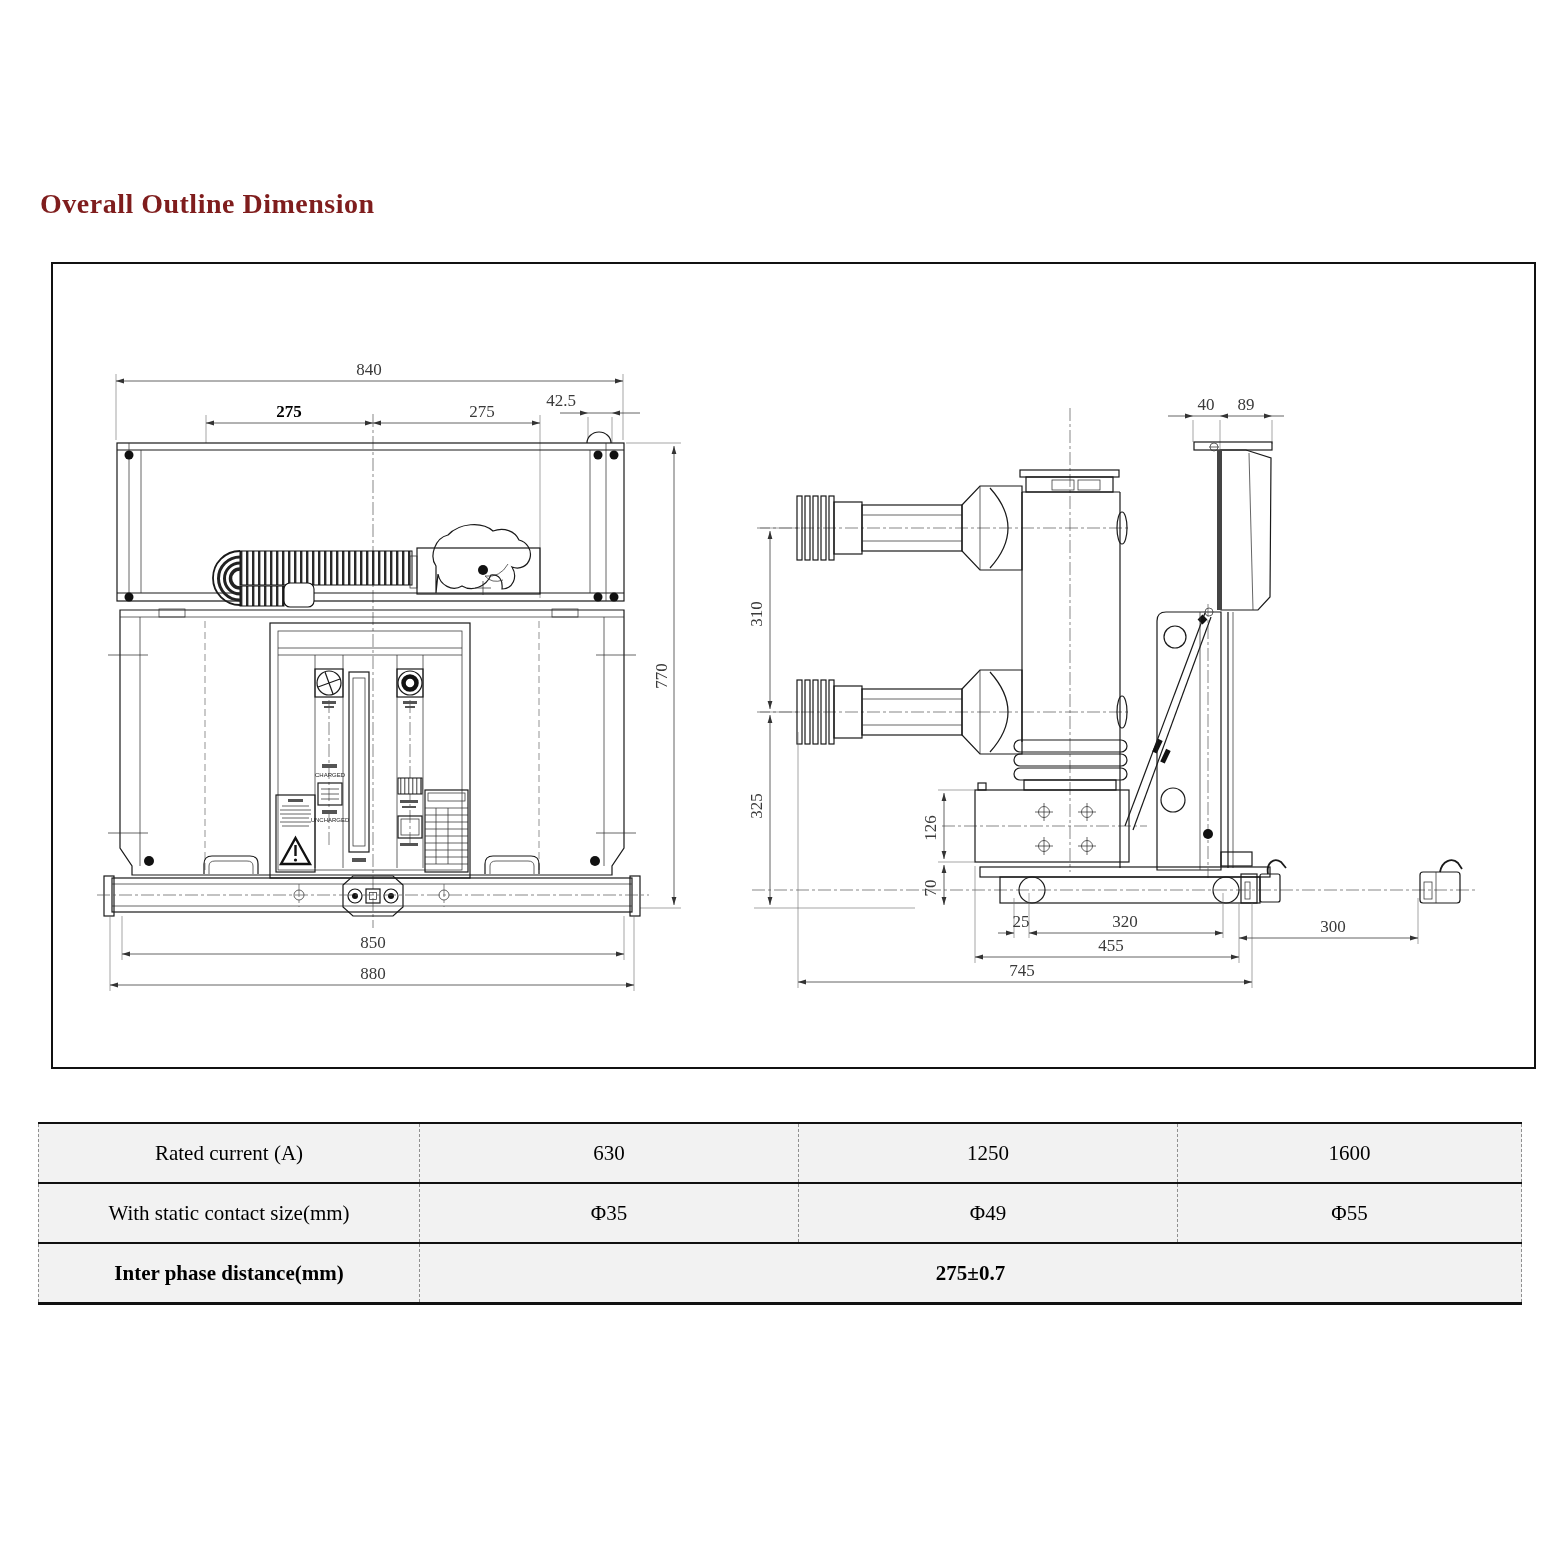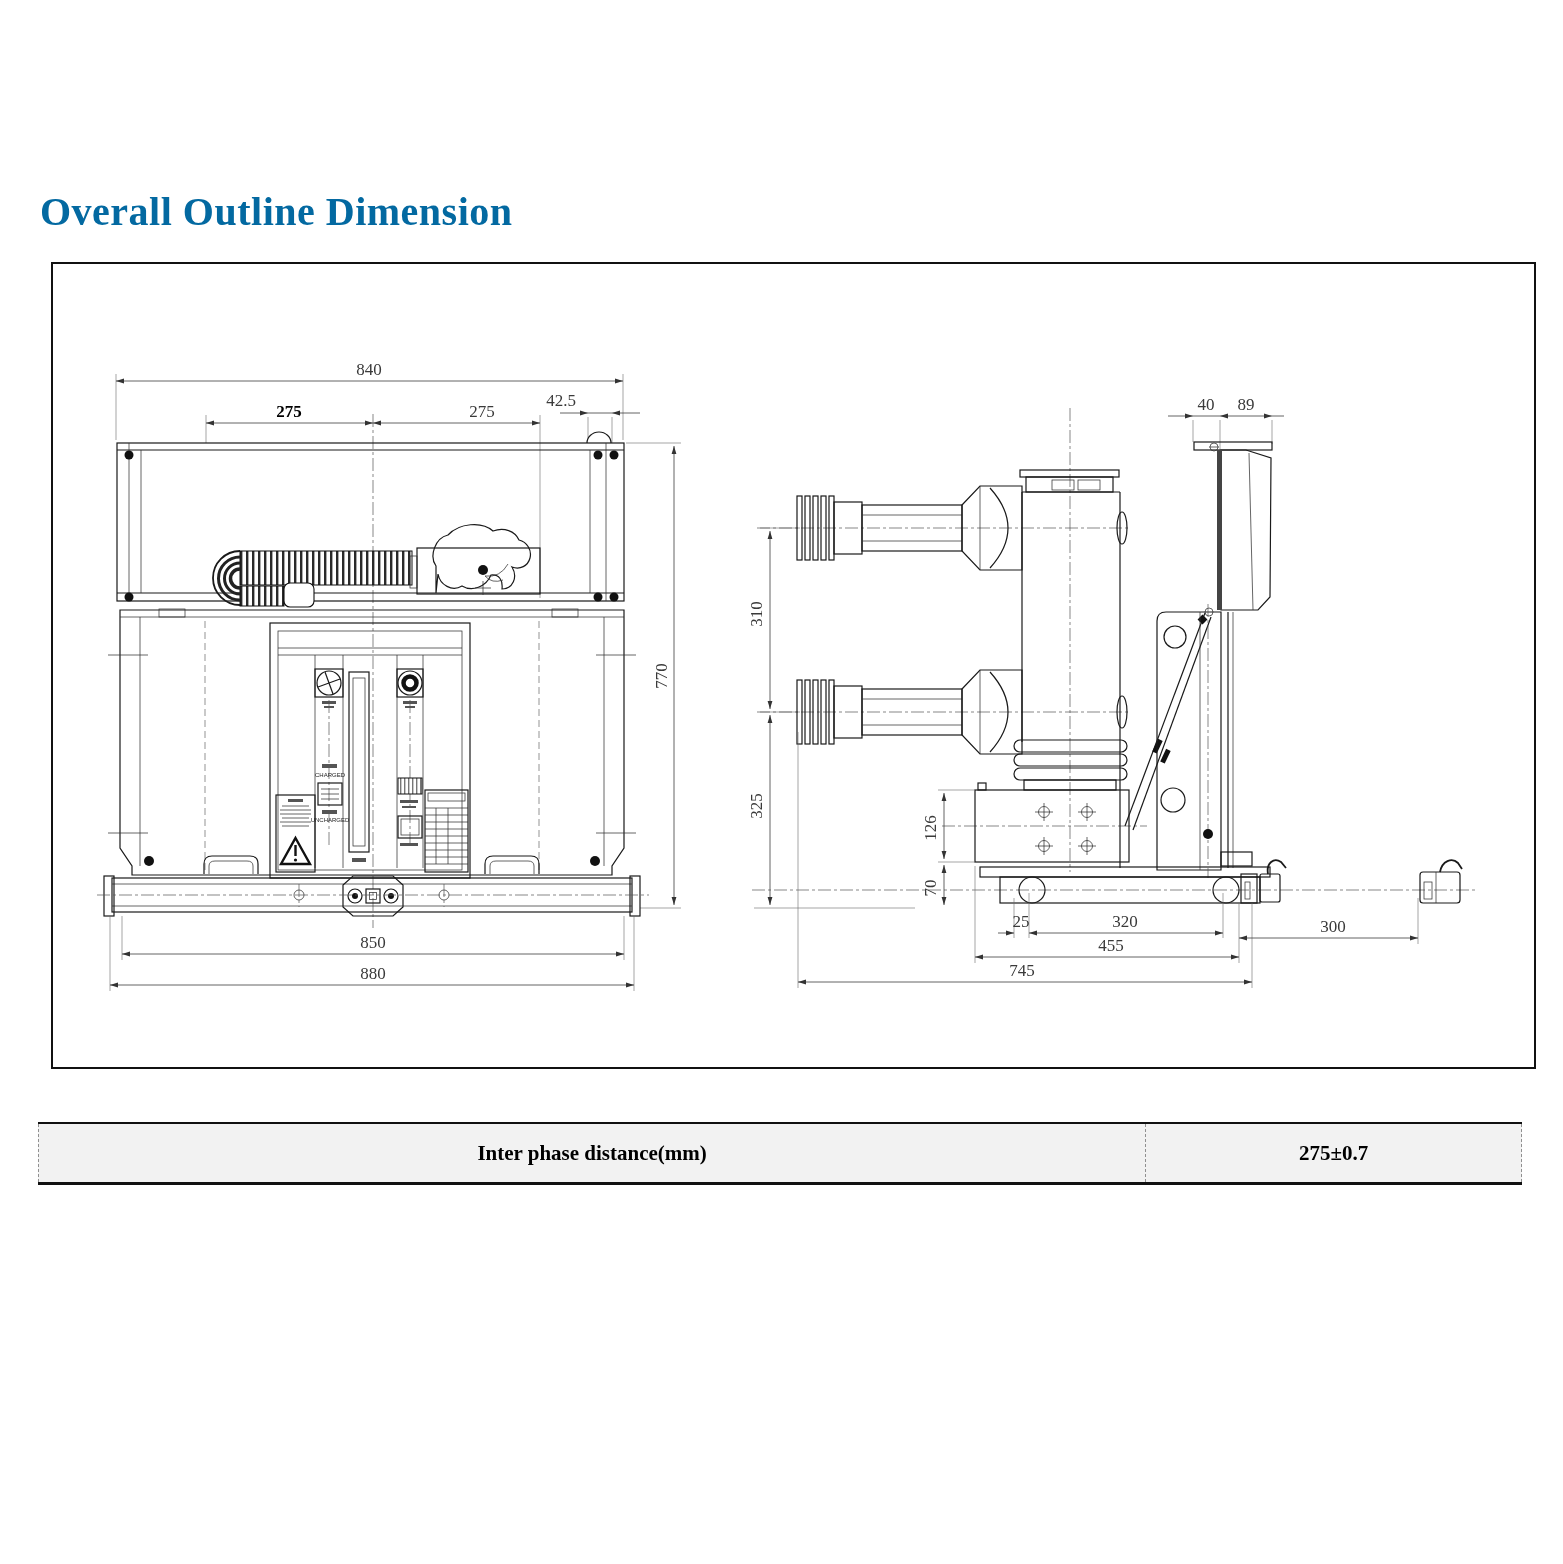--- a/index.html
+++ b/index.html
@@ -1,17 +1,17 @@
 <!DOCTYPE html>
 <html><head>
 <meta charset="utf-8">
 <style>
   html,body{margin:0;padding:0;background:#fff;}
   body{width:1563px;height:1564px;position:relative;font-family:"Liberation Serif",serif;}
-  #title{position:absolute;left:40px;top:188px;margin:0;font-size:40px;font-weight:700;color:#0369a1;letter-spacing:.5px;}
+  #title{position:absolute;left:40px;top:188px;margin:0;font-size:28px;font-weight:700;color:#7f1d1d;letter-spacing:.5px;}
   #drawing-wrap{position:absolute;left:12px;top:0;}
   
   .ln{stroke:#1a1a1a;stroke-width:1.2;fill:none;}
   .ln2{stroke:#1a1a1a;stroke-width:1.8;fill:none;}
   .tn{stroke:#333;stroke-width:.75;fill:none;}
   .dim{stroke:#3c3c3c;stroke-width:.8;fill:none;}
   .ext{stroke:#6a6a6a;stroke-width:.6;fill:none;}
   .cl{stroke:#555;stroke-width:.7;fill:none;stroke-dasharray:13 3 3 3;}
   .dsh{stroke:#666;stroke-width:.7;fill:none;stroke-dasharray:7 4;}
   .blk{fill:#111;stroke:none;}
@@ -418,18 +418,30 @@
 
     <line class="ext" x1="1406" y1="898" x2="1406" y2="944"></line>
     <line class="dim" x1="1227" y1="938" x2="1406" y2="938" marker-start="url(#arr)" marker-end="url(#arr)"></line>
     <text class="dimtext" x="1321" y="932">300</text>
   </g>
 </svg>
 </div>
 
 <table id="spec-table">
   <tbody>
+      <tr>
+    <td class="c0">Rated current (A)</td>
+    <td class="c1">630</td>
+    <td class="c2">1250</td>
+    <td>1600</td>
+  </tr>
+  <tr>
+    <td>With static contact size(mm)</td>
+    <td>Φ35</td>
+    <td>Φ49</td>
+    <td>Φ55</td>
+  </tr>
   <tr>
     <td>Inter phase distance(mm)</td>
     <td colspan="3">275±0.7</td>
   </tr>
 </tbody>
   </table>
 
 </body></html>

